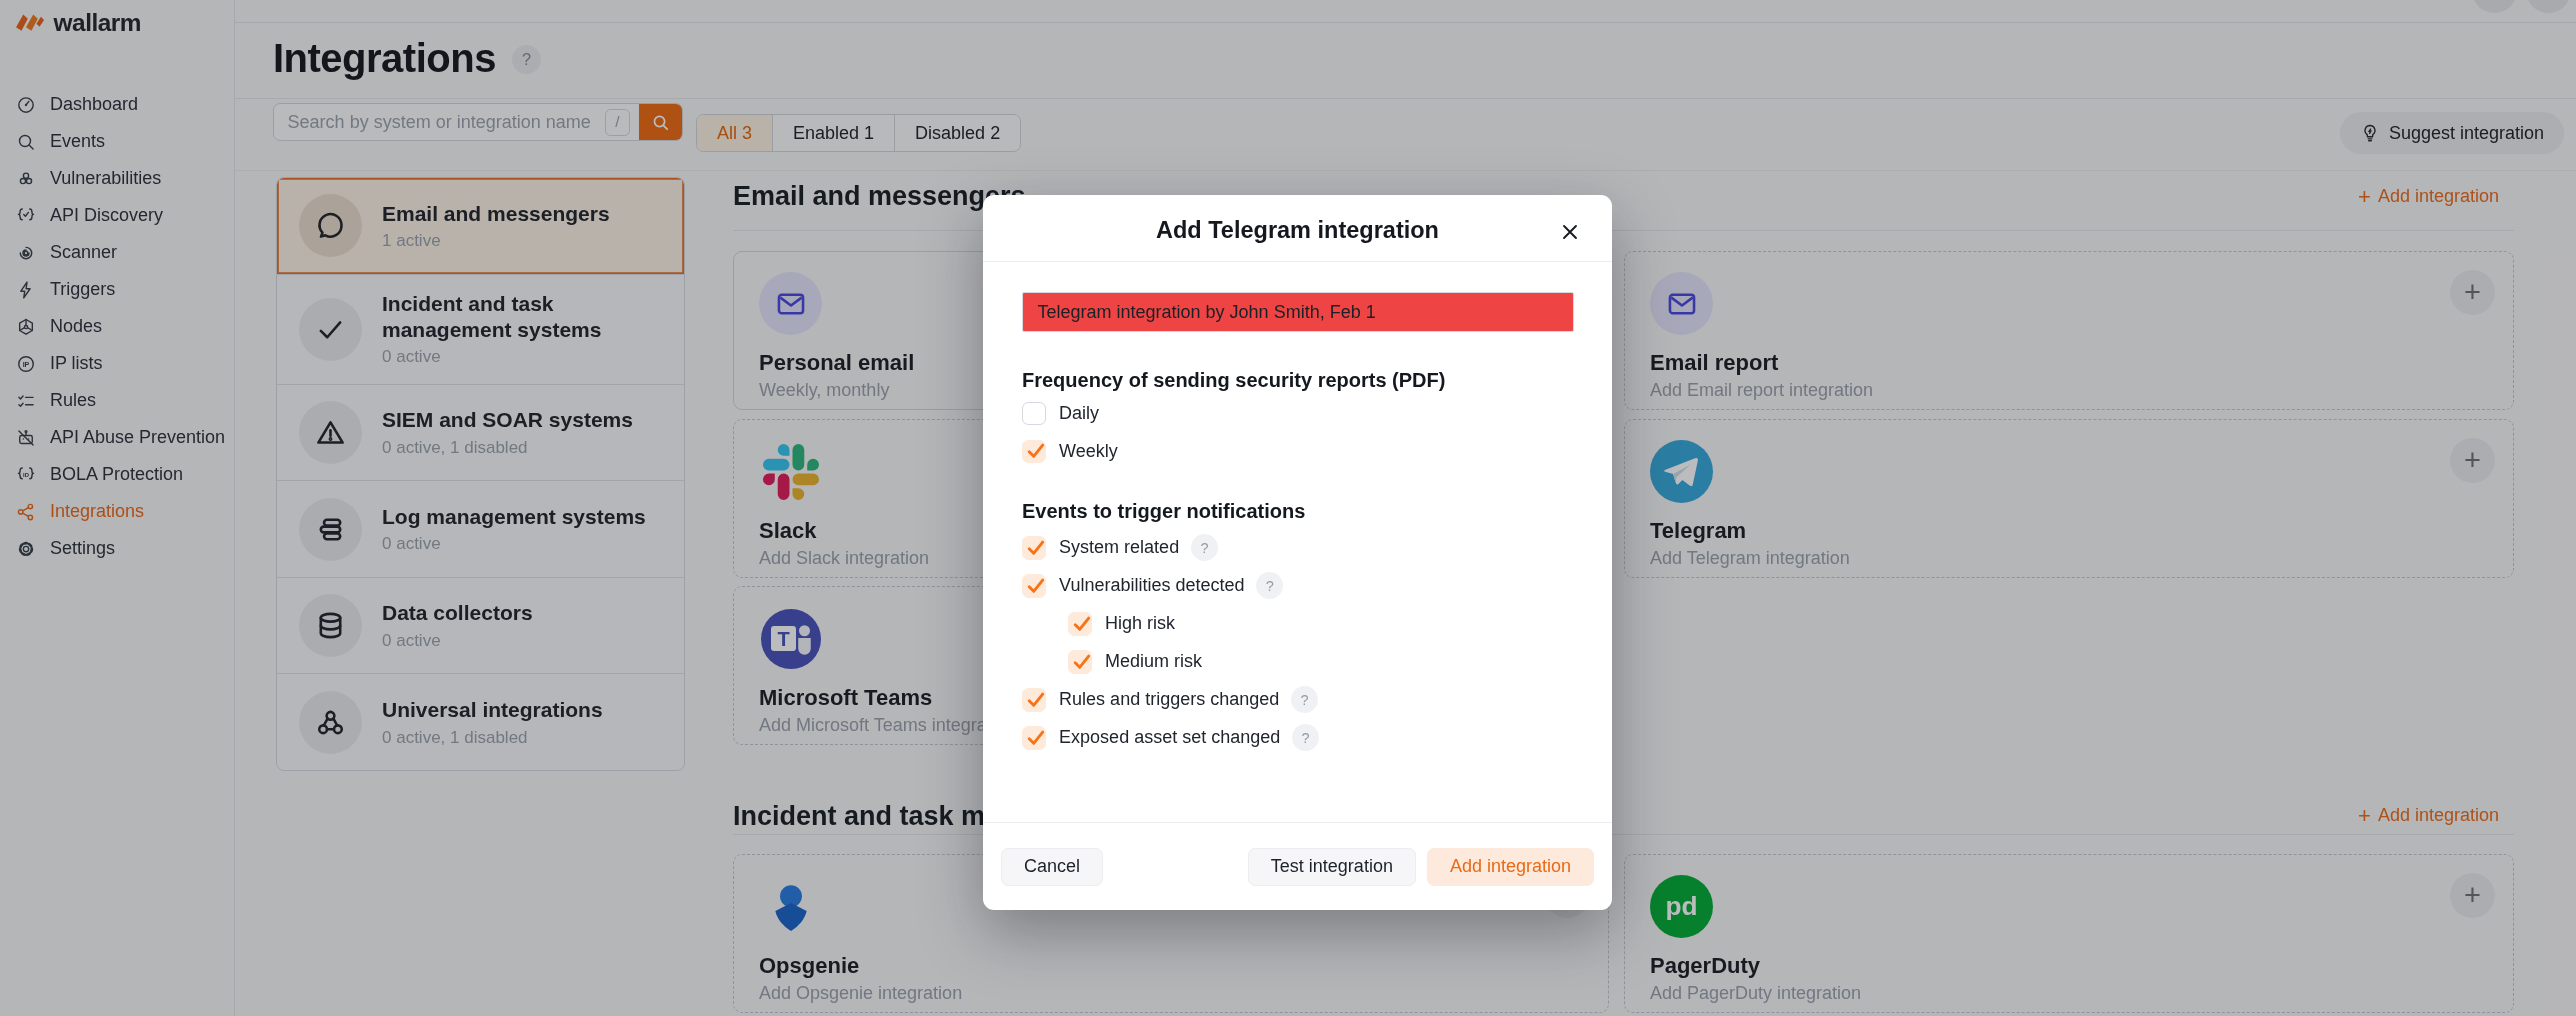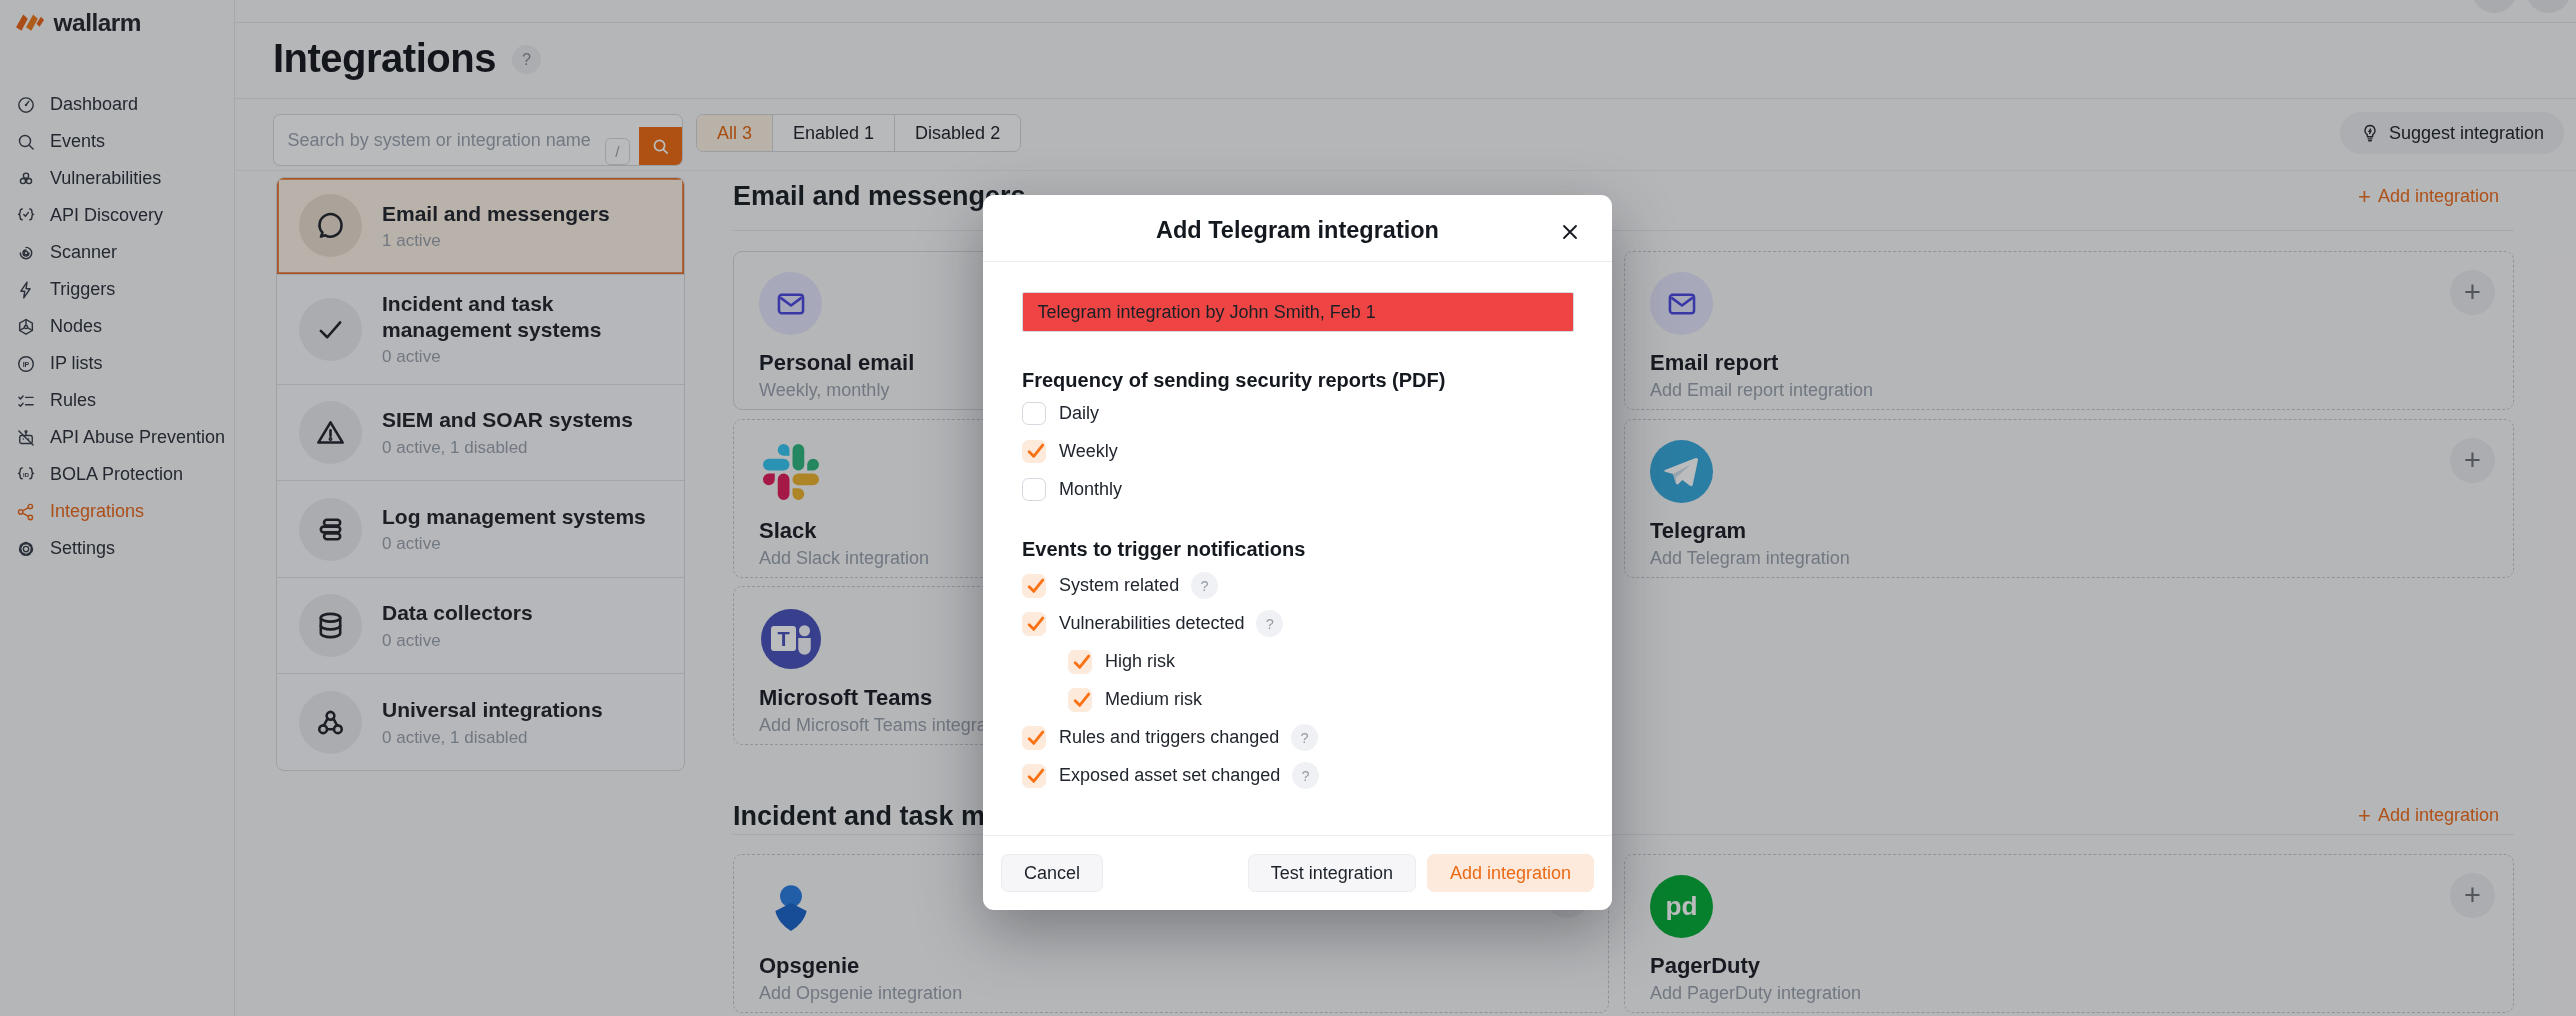--- a/index.html
+++ b/index.html
@@ -21,21 +21,21 @@
   
   #topbar { position:absolute; left:235px; top:0; width:2341px; height:22.6px; border-bottom:0.9px solid #e0e2e6; }
   .hb-circle { position:absolute; top:-32px; width:45px; height:45px; border-radius:50%; background:#e6e6e9; }
 
   
   #page-title { position:absolute; left:273px; top:36px; font-size:40px; font-weight:800; color:#171b21; letter-spacing:-0.5px; }
   #title-help { position:absolute; left:512px; top:45px; width:29px; height:29px; border-radius:50%; background:#eaebee; color:#868d98; font-size:16.3px; display:flex; align-items:center; justify-content:center; }
   .divider { position:absolute; background:#e4e5e9; height:0.9px; }
 
   
-  #searchbar { position:absolute; left:273px; top:114px; width:410px; height:52px; border:0.9px solid #d3d6db; border-radius:7.2px; background:#fdfdfe; display:flex; align-items:flex-end; overflow:hidden; }
+  #searchbar { position:absolute; left:273px; top:103px; width:410px; height:38px; border:0.9px solid #d3d6db; border-radius:7.2px; background:#fdfdfe; display:flex; align-items:center; overflow:hidden; }
   #search-input { flex:1; border:0; outline:none; background:transparent; height:100%; padding:0 9px 0 13.6px; font-size:18px; color:#1d222a; font-family:"Liberation Sans",sans-serif; }
   #search-input::placeholder { color:#9ba3ae; }
   #slash-badge { flex:0 0 auto; width:25px; height:27px; border:0.9px solid #d3d6db; border-radius:5.4px; color:#9aa1ab; font-size:15.4px; display:flex; align-items:center; justify-content:center; margin-right:9px; }
   #search-btn { flex:0 0 auto; width:43px; height:38px; background:#ee6b12; border:0; display:flex; align-items:center; justify-content:center; cursor:pointer; }
   #tabs { position:absolute; left:696px; top:114px; height:38px; display:flex; border:0.9px solid #d2d5da; border-radius:7.2px; background:#fbfbfc; overflow:hidden; }
   .tab { display:flex; align-items:center; padding:0 20px; font-size:18px; color:#23272e; border-right:0.9px solid #d2d5da; cursor:pointer; white-space:nowrap; }
   .tab:last-child { border-right:0; }
   .tab.active { background:#fdf1e3; color:#e2660e; }
   #suggest-btn { position:absolute; left:2340px; top:112px; height:42px; padding:0 20px; border-radius:22px; background:#ececef; display:flex; align-items:center; gap:9px; font-size:18px; color:#22272e; cursor:pointer; }
   #suggest-btn svg { stroke:#2a2f36; fill:none; stroke-width:1.7; stroke-linecap:round; }
@@ -74,21 +74,21 @@
   .m-heading { margin-top:37px; font-size:20px; font-weight:bold; color:#14181f; line-height:23.5px; }
   .cb-row { display:flex; align-items:center; margin-top:14.5px; height:23.5px; }
   .cb-row.first { margin-top:9px; }
   .cb-row.indent { margin-left:46px; }
   .cb { position:relative; width:23.5px; height:23.5px; border-radius:6.3px; background:#fff; border:1.4px solid #d4d9df; flex:0 0 auto; cursor:pointer; }
   .cb.on { background:#fdeadb; border-color:#fdeadb; }
   .cb .tick { position:absolute; left:-0.9px; top:-3.6px; display:none; }
   .cb.on .tick { display:block; }
   .cb-label { margin-left:13.6px; font-size:18px; color:#21262e; }
   .help-sm { margin-left:11.8px; width:27px; height:27px; border-radius:50%; background:#f0f1f4; color:#959ca6; font-size:14.5px; display:flex; align-items:center; justify-content:center; cursor:pointer; }
-  #modal-footer { position:absolute; left:0; right:0; bottom:0; height:75px; border-top:0.9px solid #ececf0; display:flex; align-items:center; padding:0 18px; }
+  #modal-footer { position:absolute; left:0; right:0; bottom:0; height:88px; border-top:0.9px solid #ececf0; display:flex; align-items:center; padding:0 18px; }
   .m-btn { height:38px; border-radius:7.2px; font-size:18px; padding:0 22px; display:flex; align-items:center; cursor:pointer; font-family:"Liberation Sans",sans-serif; border:0.9px solid #ececf0; background:#f6f6f8; color:#1d222a; }
   .m-btn.primary { background:#fdeadc; color:#ea6a15; border-color:#fdeadc; }
   #footer-right { margin-left:auto; display:flex; gap:11px; }
 
   .brand-logo { display:block; }
 </style>
 </head>
 <body>
 
 <div id="app">
@@ -447,24 +447,20 @@
         <span class="cb-label">Daily</span>
       </div>
       <div class="cb-row">
         <span class="cb on">
             <svg class="tick" width="27" height="27" viewBox="0 0 30 30" fill="none" stroke="#f97316" stroke-width="3.2" stroke-linecap="round" stroke-linejoin="round">
               <path d="M8 16.5l5 5L23 9"></path>
             </svg>
           </span>
         <span class="cb-label">Weekly</span>
       </div>
-      <div class="cb-row">
-        <span class="cb"></span>
-        <span class="cb-label">Monthly</span>
-      </div>
 
       <div class="m-heading" style="">Events to trigger notifications</div>
 
       <div class="cb-row first" style="margin-top:12.7px;">
         <span class="cb on">
             <svg class="tick" width="27" height="27" viewBox="0 0 30 30" fill="none" stroke="#f97316" stroke-width="3.2" stroke-linecap="round" stroke-linejoin="round">
               <path d="M8 16.5l5 5L23 9"></path>
             </svg>
           </span>
         <span class="cb-label">System related</span>

